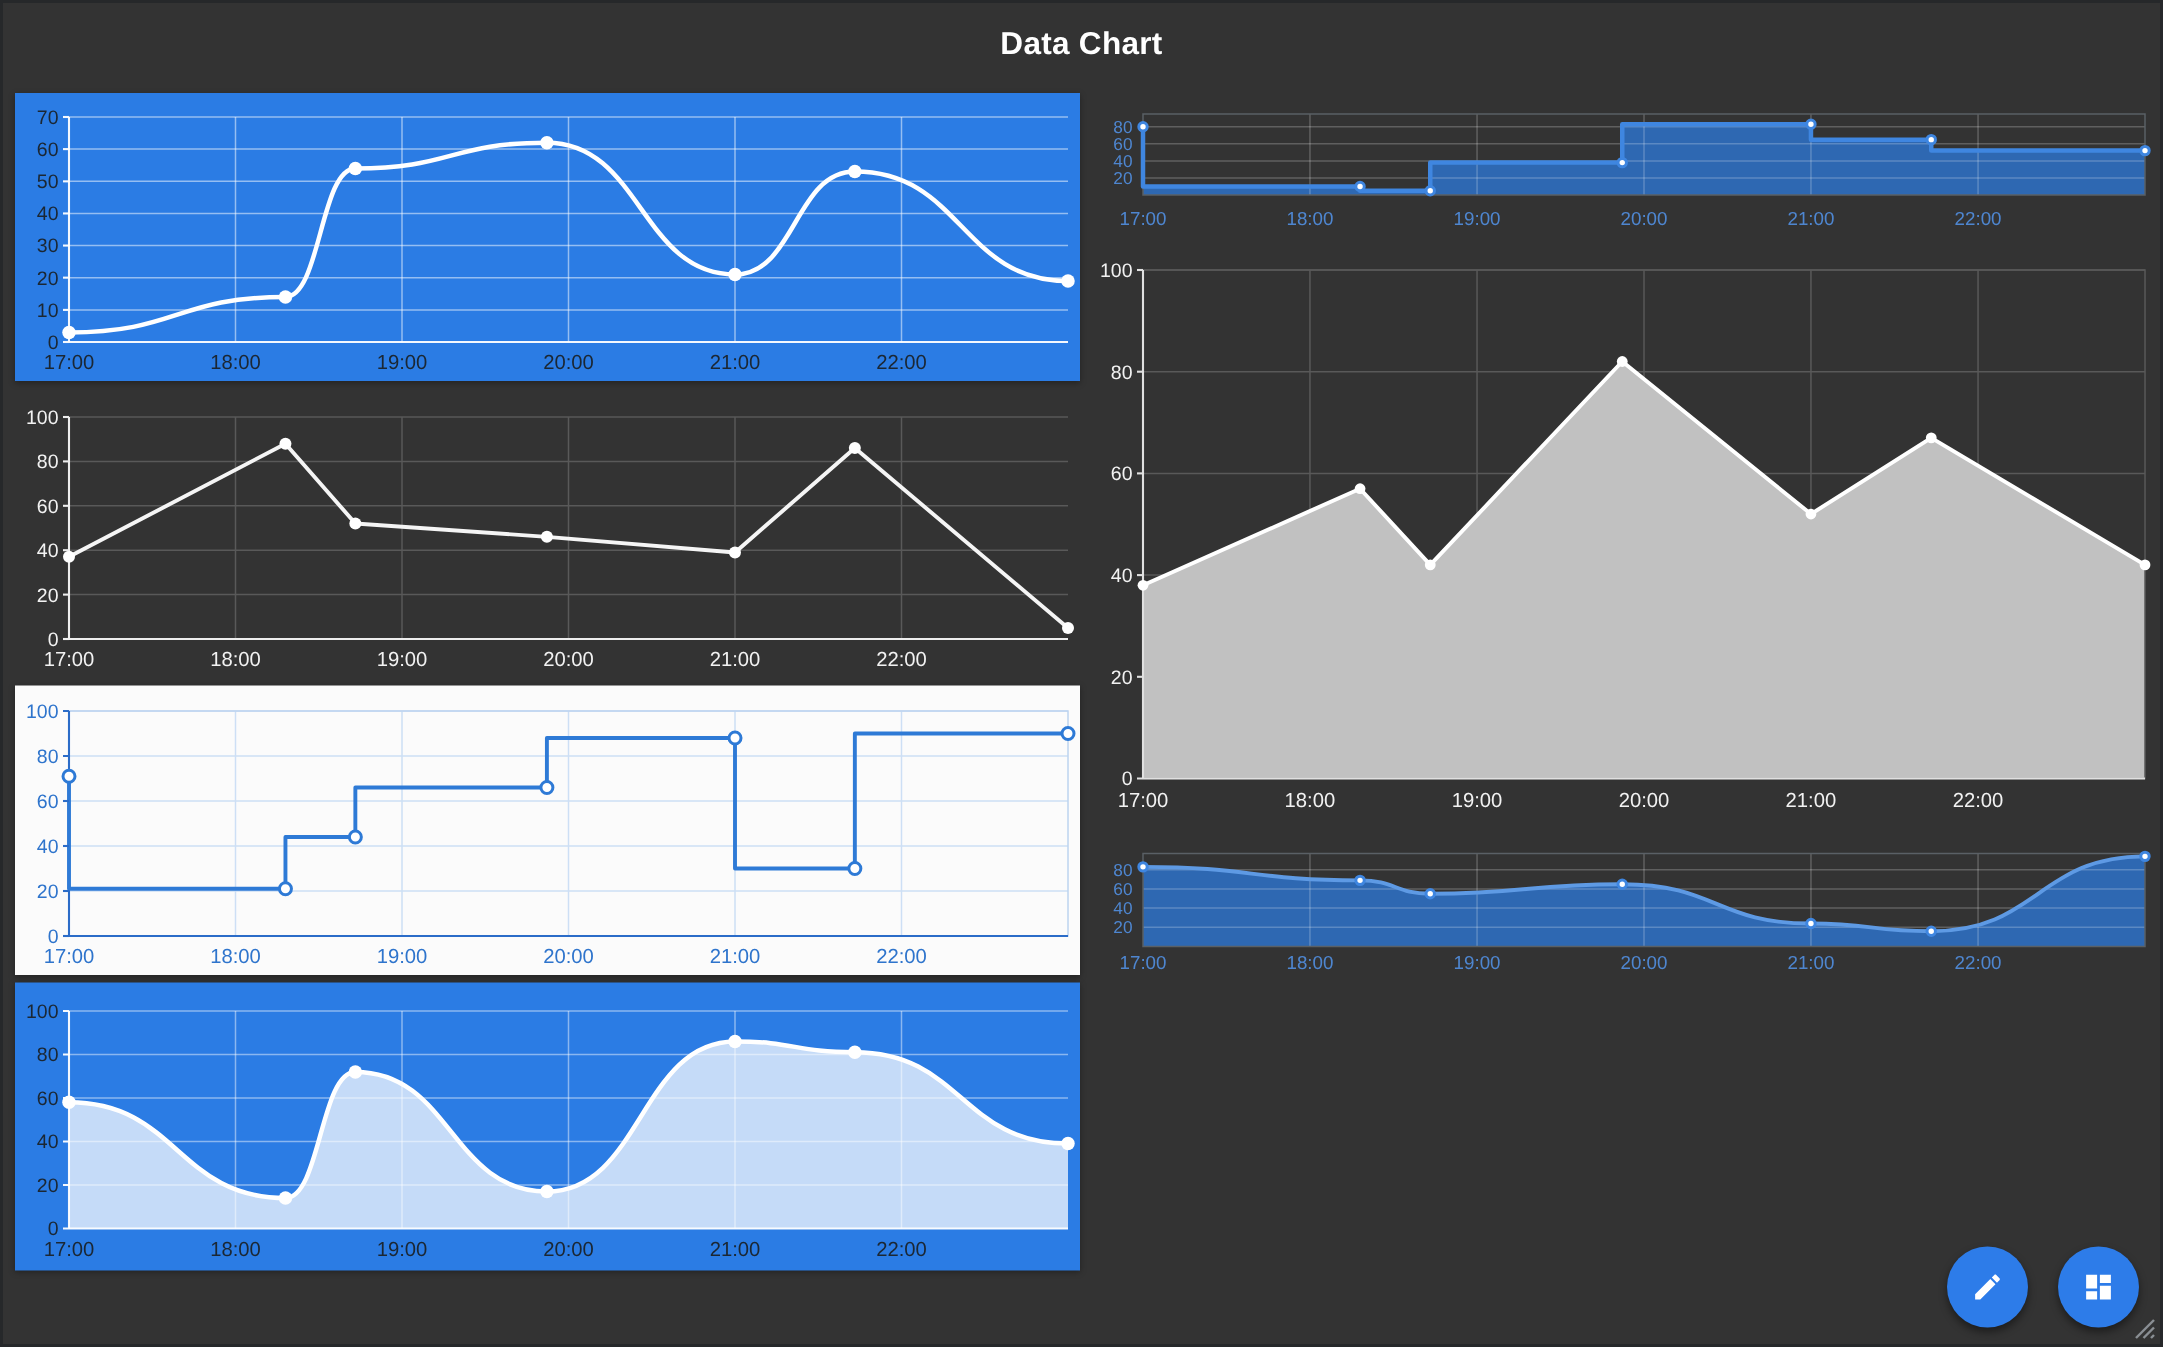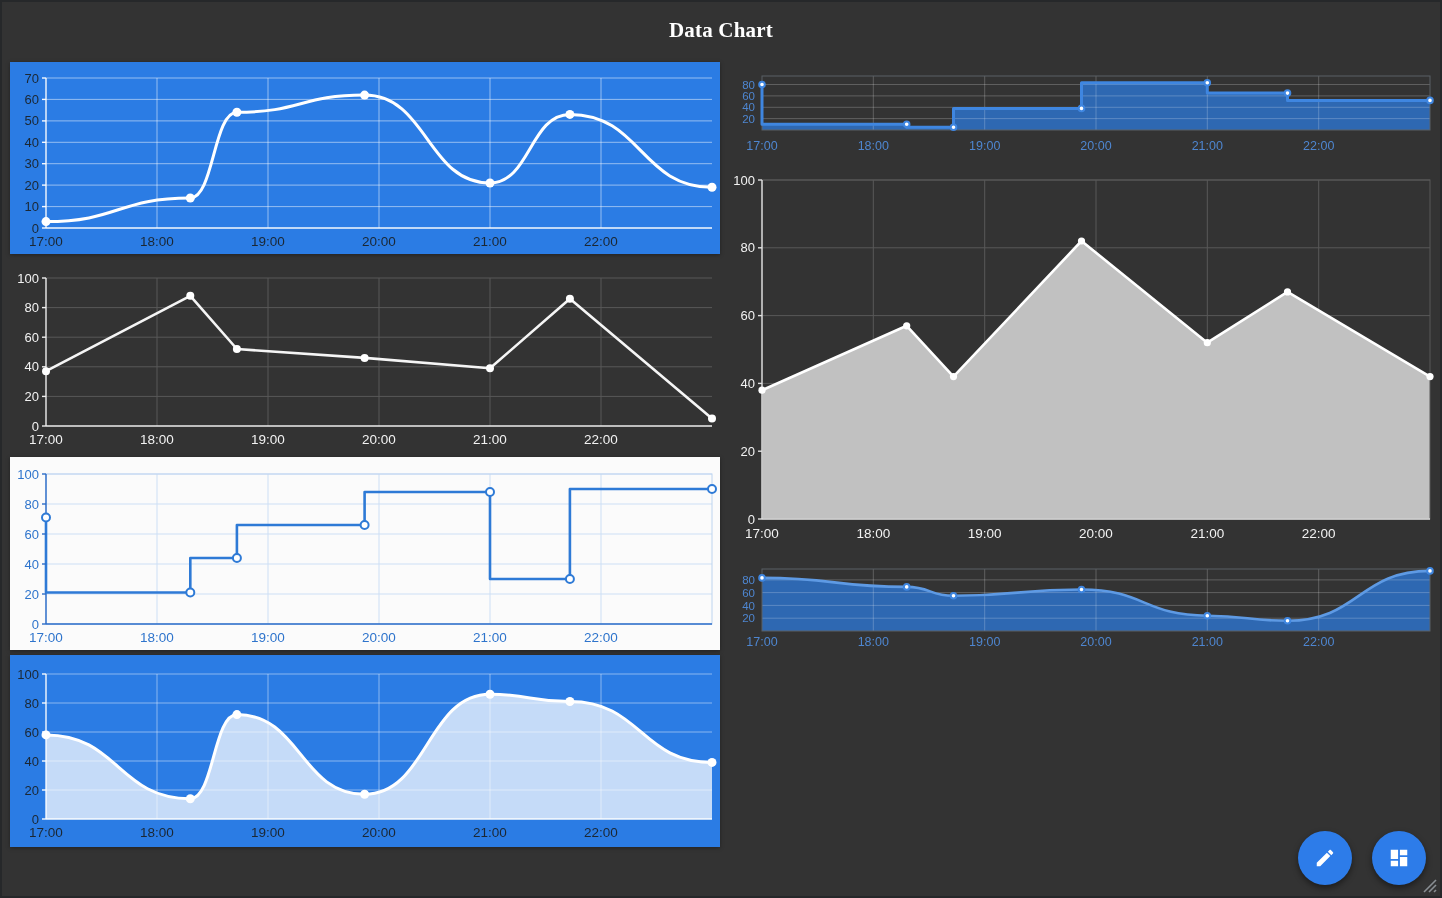--- a/index.html
+++ b/index.html
@@ -11,21 +11,21 @@
     position:relative;
     box-sizing:border-box;
     border:2px solid #26282a;
   }
   .header{
     position:absolute;left:0;top:0;width:100%;height:56px;
     display:flex;align-items:center;justify-content:center;
   }
   .header h1{
     margin:0;color:#ffffff;font-size:21px;font-weight:700;letter-spacing:.2px;
-    font-family:Liberation Serif, serif;
+    font-family:Liberation Sans, sans-serif;
   }
   .panel{
     position:absolute;
     box-sizing:border-box;
   }
   .panel.card{box-shadow:0 1px 4px rgba(0,0,0,.35);}
   .panel svg{display:block;}
   svg text{font-family:"Liberation Sans",sans-serif;}
   .fab{
     position:absolute;width:54px;height:54px;border-radius:50%;

